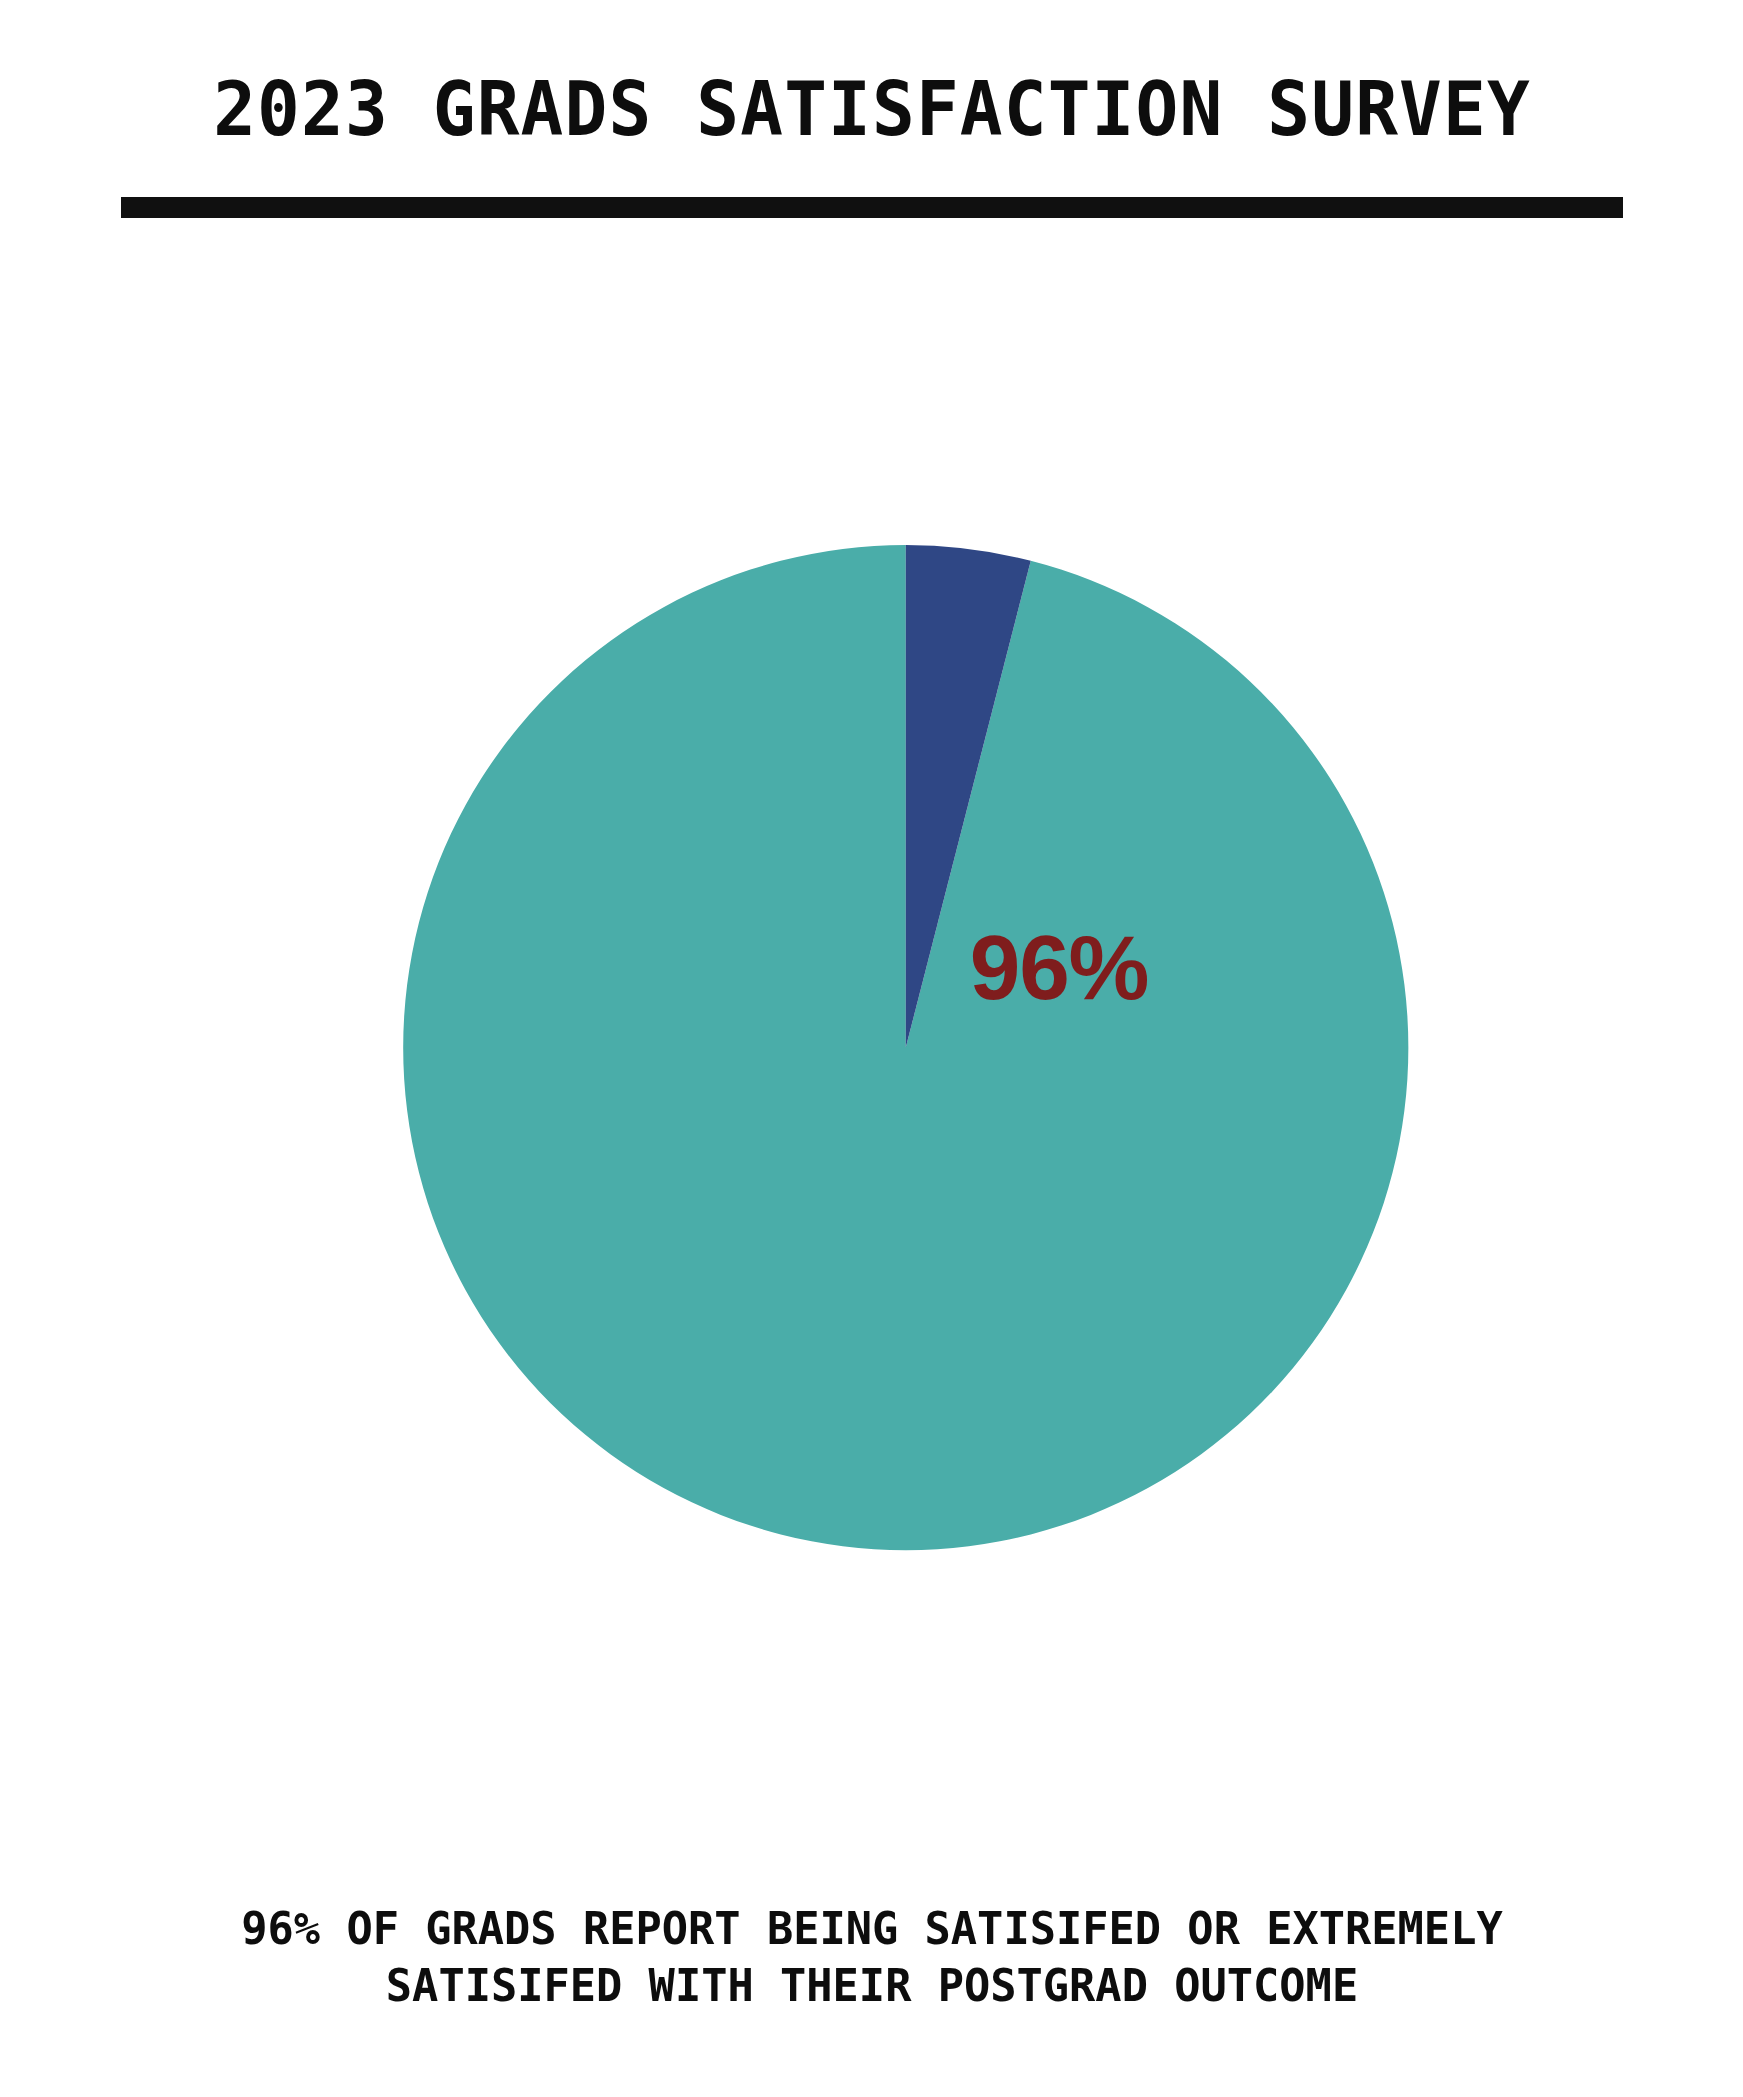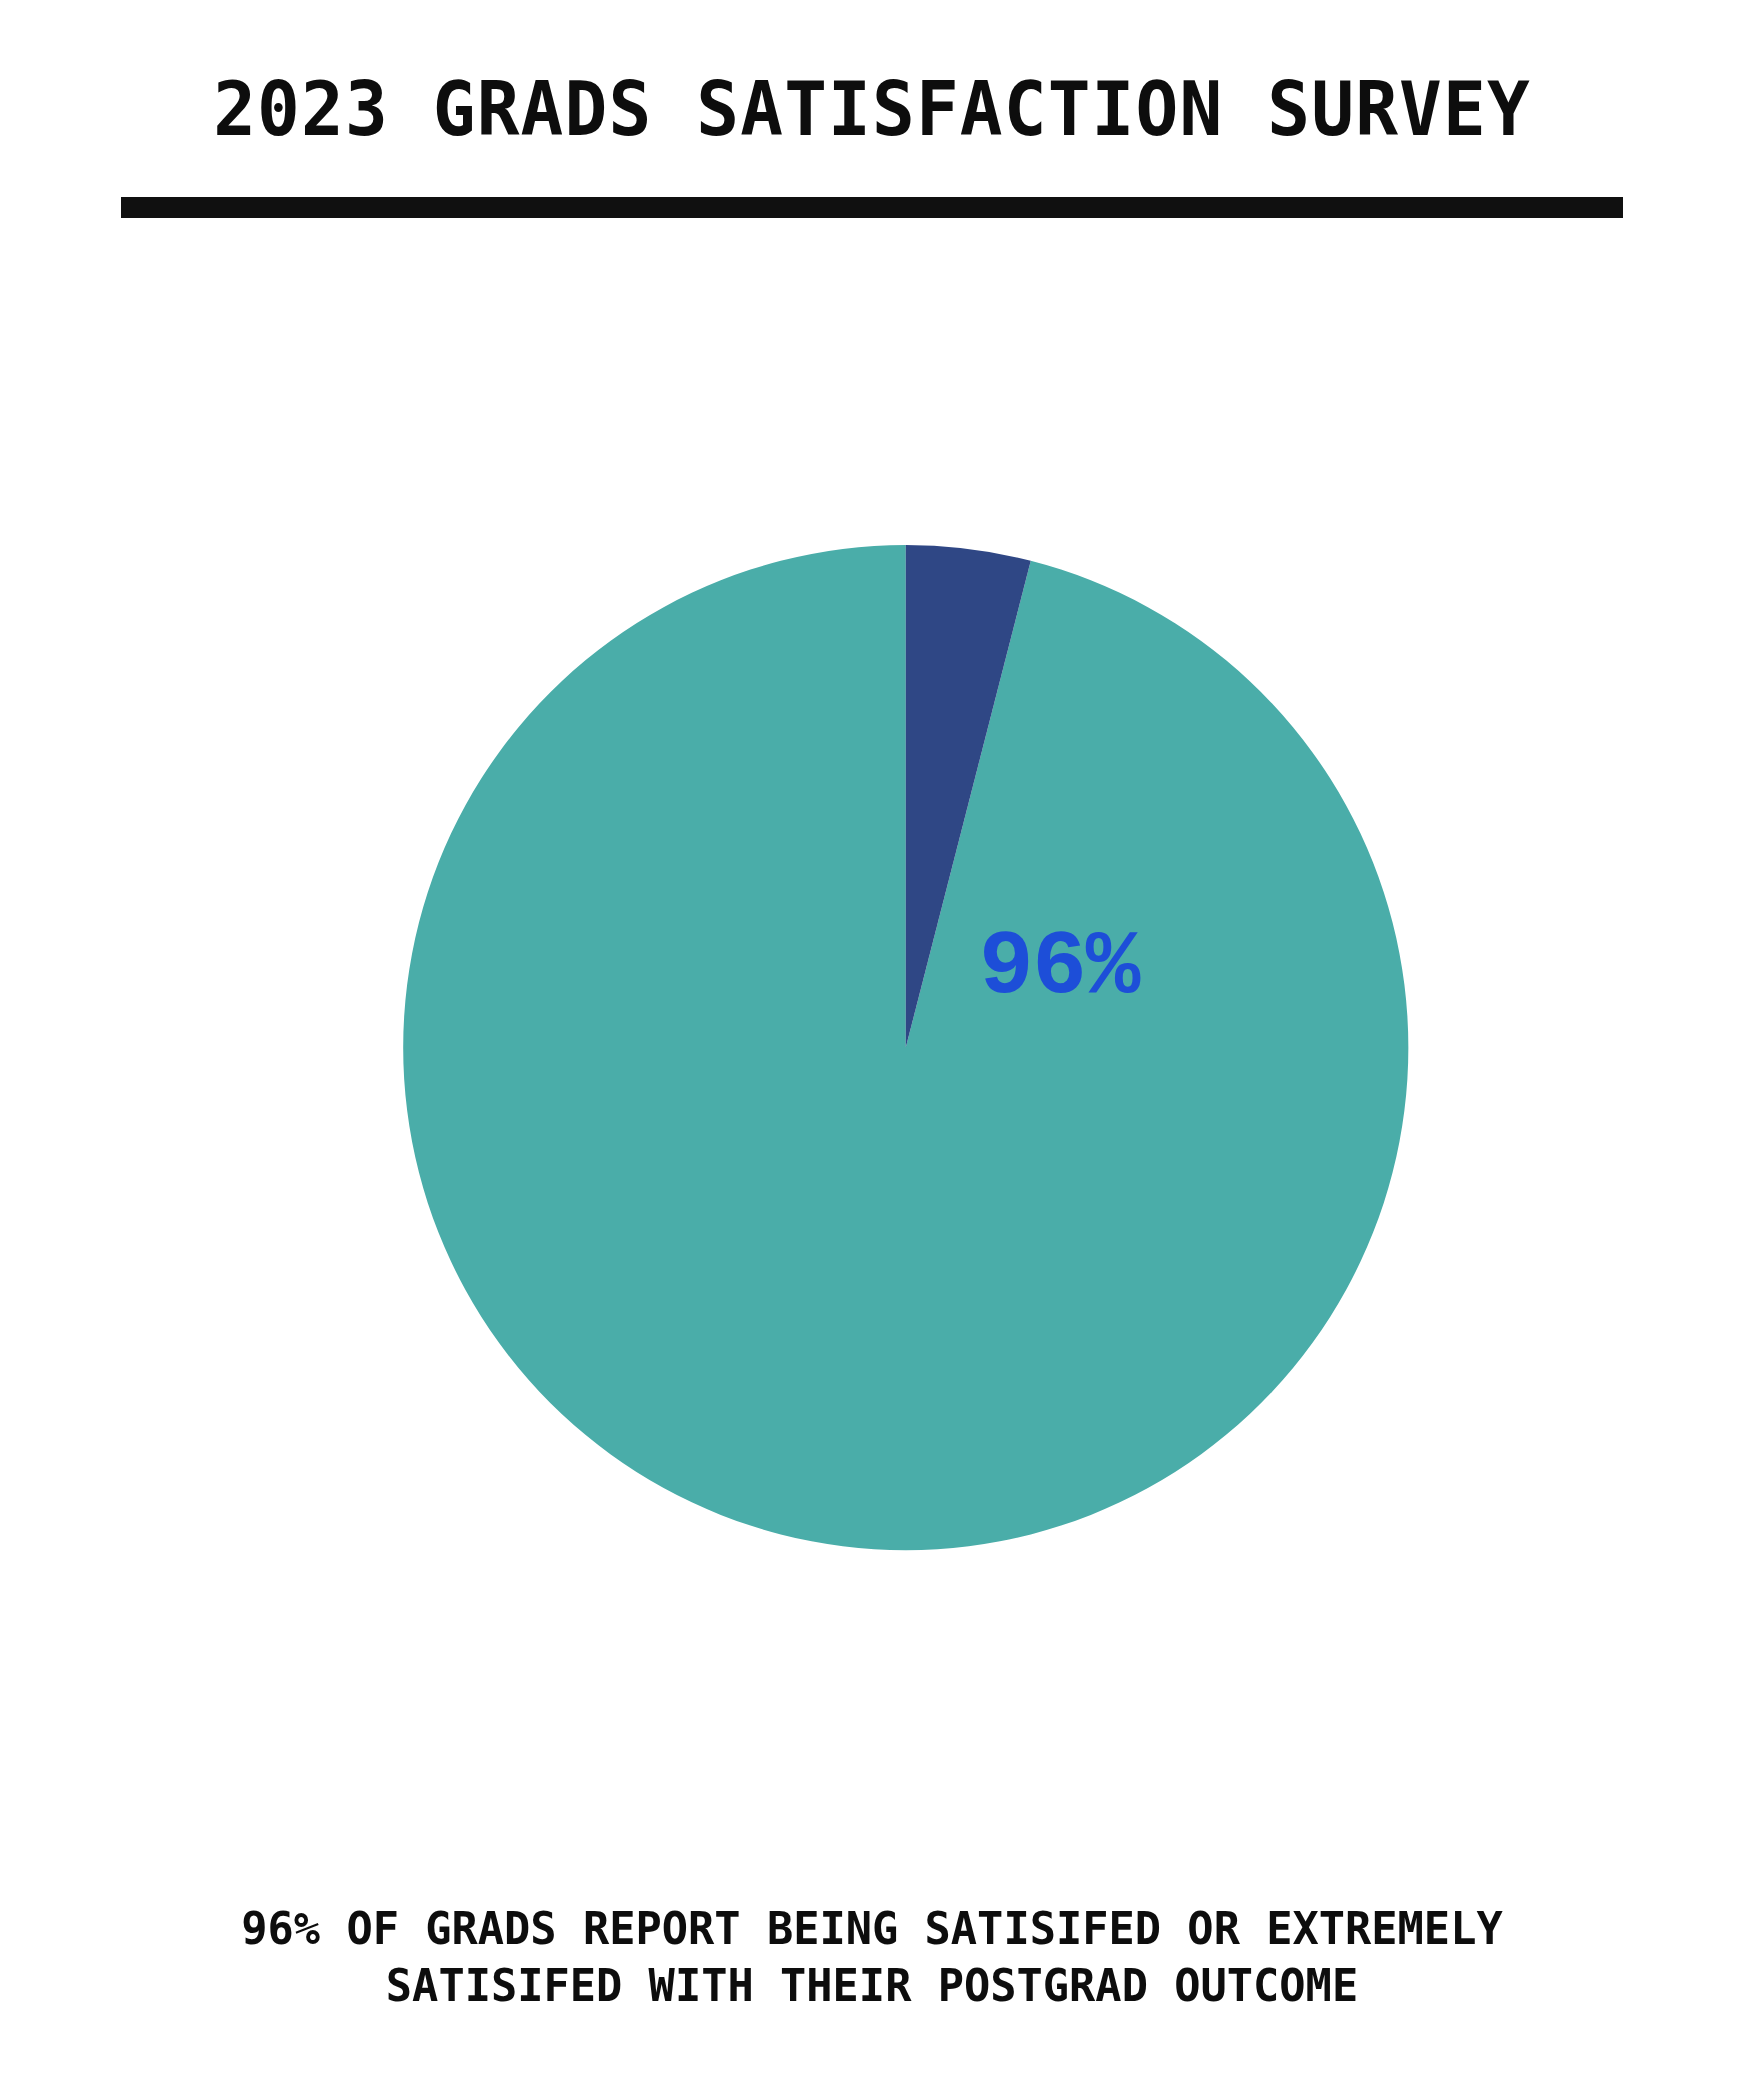--- a/index.html
+++ b/index.html
@@ -58,22 +58,22 @@
   #pie-svg {
     position: absolute;
     left: 0;
     top: 0;
   }
   #pie-label-96 {
     position: absolute;
     left: 1059px;
     top: 967px;
     transform: translate(-50%, -50%);
-    color: #1d4ed8;
-    font-family: Liberation Mono, monospace;
+    color: #7f1d1d;
+    font-family: Liberation Sans, sans-serif;
     font-weight: 700;
     font-size: 91px;
     line-height: 1;
     letter-spacing: -1.2px;
     white-space: nowrap;
   }
 
   
   #caption {
     position: absolute;

